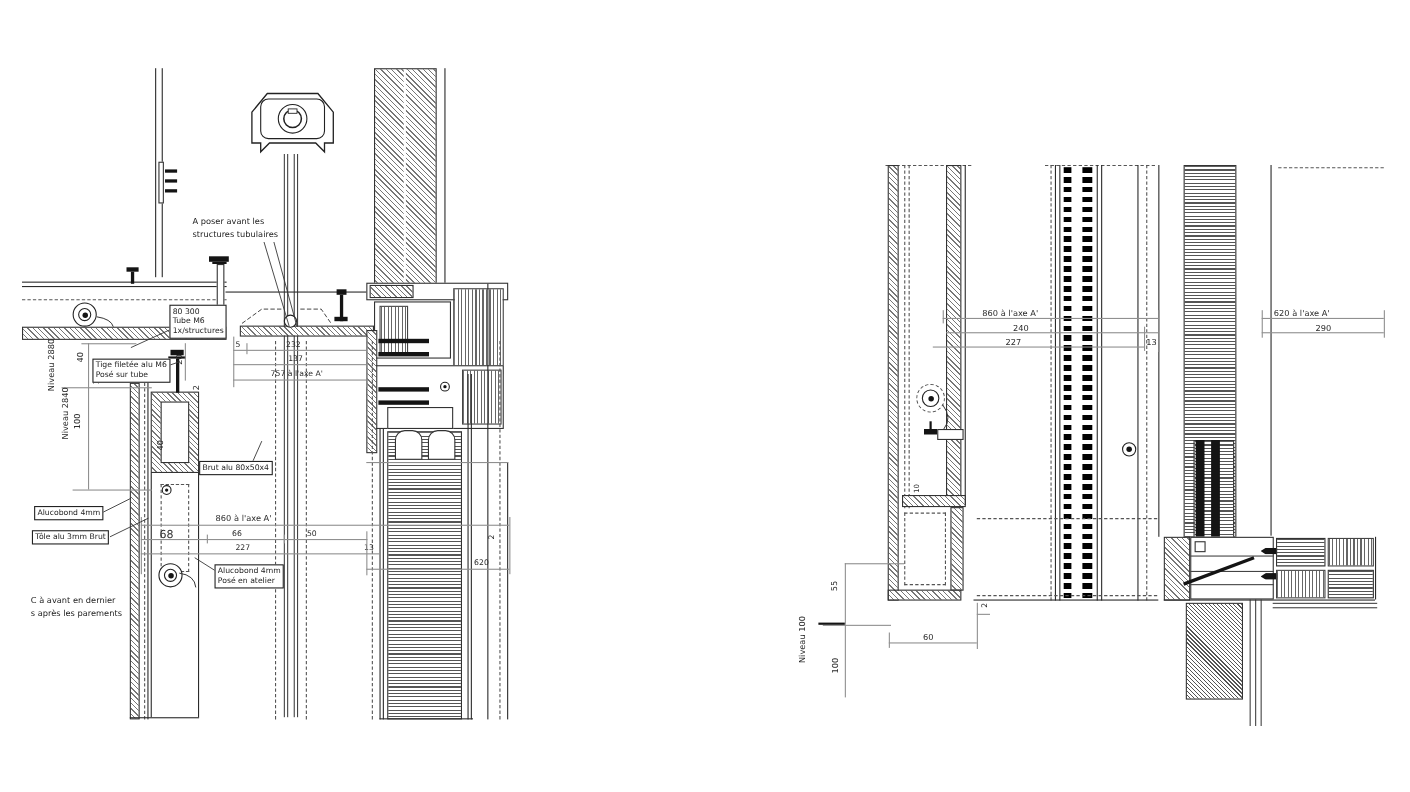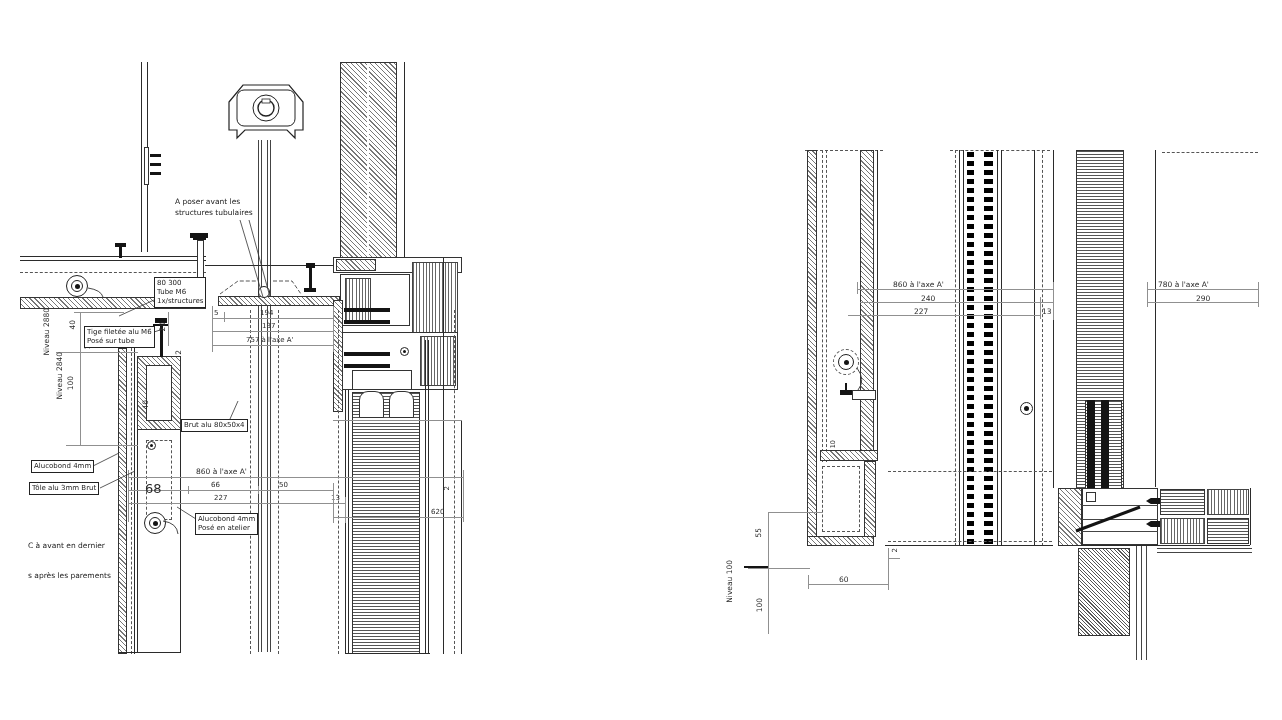--- a/index.html
+++ b/index.html
@@ -150,32 +150,32 @@
   <div class="dimv" style="left:168px;top:312px;height:34px"></div>
   <div class="vt" style="left:159px;top:322px">20</div>
   <div class="vt" style="left:175px;top:350px">2</div>
   <div class="vt" style="left:142px;top:400px">40</div>
 
   <div class="dimh" style="left:212px;top:318px;width:121px"></div>
   <div class="dimv" style="left:212px;top:306px;height:46px"></div>
   <div class="dimv" style="left:224px;top:312px;height:10px"></div>
   <div class="dimv" style="left:333px;top:306px;height:46px"></div>
   <div class="t" style="left:214px;top:310px;font-size:7px">5</div>
-  <div class="t" style="left:260px;top:310px;font-size:7px">194</div>
+  <div class="t" style="left:260px;top:310px;font-size:7px">232</div>
   <div class="dimh" style="left:212px;top:331px;width:121px"></div>
   <div class="t" style="left:262px;top:323px;font-size:7px">137</div>
   <div class="dimh" style="left:212px;top:345px;width:121px"></div>
   <div class="t" style="left:246px;top:337px;font-size:7px">757 à l'axe A'</div>
 
   <div class="dimh" style="left:128px;top:477px;width:335px"></div>
   <div class="t" style="left:196px;top:468px">860 à l'axe A'</div>
   <div class="dimh" style="left:128px;top:490px;width:206px"></div>
   <div class="dimv" style="left:188px;top:486px;height:8px"></div>
   <div class="dimv" style="left:258px;top:486px;height:8px"></div>
-  <div class="t" style="left:145px;top:482px;font-size:13px">68</div>
+  <div class="t" style="left:145px;top:482px;font-size:10px">68</div>
   <div class="t" style="left:211px;top:482px;font-size:7px">66</div>
   <div class="t" style="left:279px;top:482px;font-size:7px">50</div>
   <div class="dimh" style="left:128px;top:503px;width:218px"></div>
   <div class="t" style="left:214px;top:495px;font-size:7px">227</div>
   <div class="t" style="left:331px;top:495px;font-size:7px">13</div>
   <div class="dimh" style="left:333px;top:517px;width:130px"></div>
   <div class="t" style="left:431px;top:509px;font-size:7px">620</div>
   <div class="vt" style="left:444px;top:486px;font-size:7px">2</div>
   <div class="dimv" style="left:128px;top:470px;height:52px"></div>
   <div class="dimv" style="left:333px;top:483px;height:40px"></div>
@@ -197,21 +197,21 @@
   </div>
   <div class="lbl" style="left:181px;top:419px">Brut alu 80x50x4</div>
   <div class="lbl" style="left:31px;top:460px">Alucobond 4mm</div>
   <div class="lbl" style="left:29px;top:482px">Tôle alu 3mm Brut</div>
   <div class="lbl" style="left:195px;top:513px">
     <div>Alucobond 4mm</div>
     <div>Posé en atelier</div>
   </div>
   <div class="note" style="left:28px;top:542px">
     <div>C à avant en dernier</div>
-    <div style="margin-top:22px">s après les parements</div>
+    <div style="margin-top:4px">s après les parements</div>
   </div>
 
   <div class="dshh" style="left:805px;top:150px;width:78px"></div>
   <div class="hatch" style="left:807px;top:150px;width:10px;height:396px"></div>
   <div class="dshv" style="left:822px;top:150px;height:312px"></div>
   <div class="dshv" style="left:826px;top:150px;height:312px"></div>
   <div class="hatch" style="left:860px;top:150px;width:14px;height:309px"></div>
   <div class="lnv" style="left:877px;top:150px;height:309px"></div>
   <div class="circd" style="left:833px;top:349px;width:26px;height:26px"></div>
   <div class="circ" style="left:838px;top:354px;width:16px;height:16px"></div>
@@ -273,21 +273,21 @@
   <div class="t" style="left:893px;top:281px">860 à l'axe A'</div>
   <div class="dimh" style="left:857px;top:289px;width:196px"></div>
   <div class="t" style="left:921px;top:295px">240</div>
   <div class="dimh" style="left:860px;top:302px;width:193px"></div>
   <div class="t" style="left:914px;top:308px">227</div>
   <div class="dimh" style="left:848px;top:315px;width:192px"></div>
   <div class="t" style="left:1042px;top:308px">13</div>
   <div class="dimv" style="left:857px;top:282px;height:12px"></div>
   <div class="dimv" style="left:1040px;top:297px;height:22px"></div>
   <div class="dimv" style="left:1053px;top:282px;height:38px"></div>
-  <div class="t" style="left:1158px;top:281px">780 à l'axe A'</div>
+  <div class="t" style="left:1158px;top:281px">620 à l'axe A'</div>
   <div class="dimh" style="left:1147px;top:289px;width:111px"></div>
   <div class="t" style="left:1196px;top:295px">290</div>
   <div class="dimh" style="left:1147px;top:302px;width:111px"></div>
   <div class="dimv" style="left:1147px;top:282px;height:25px"></div>
   <div class="dimv" style="left:1258px;top:282px;height:25px"></div>
 
   <div class="dimv" style="left:768px;top:512px;height:56px"></div>
   <div class="dimh" style="left:768px;top:512px;width:54px"></div>
   <div class="dimh" style="left:748px;top:568px;width:62px"></div>
   <div class="vt" style="left:755px;top:528px">55</div>

